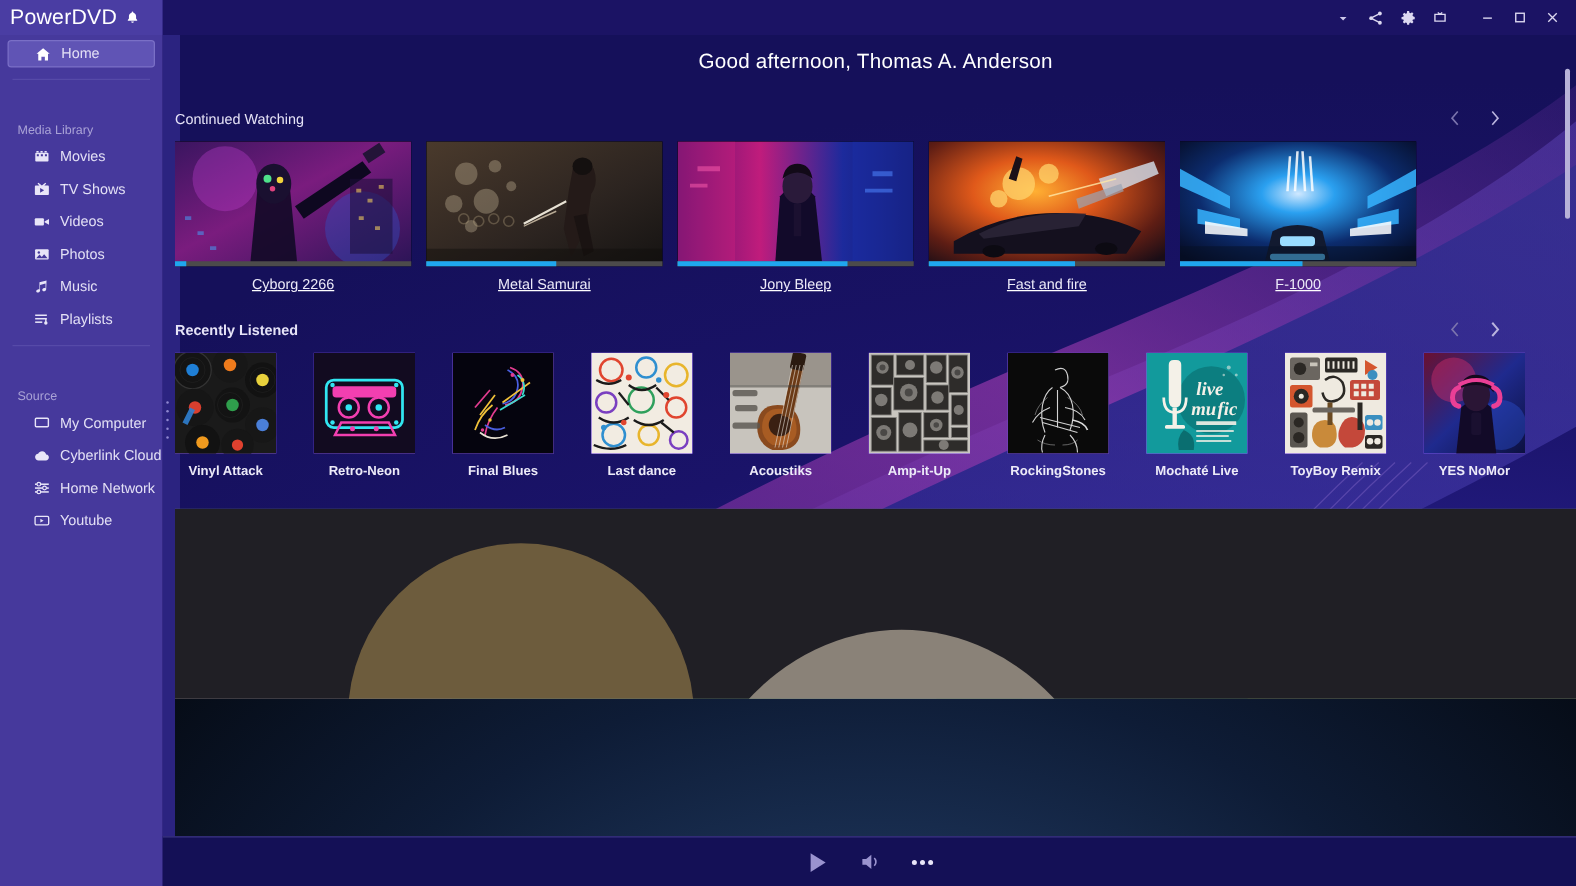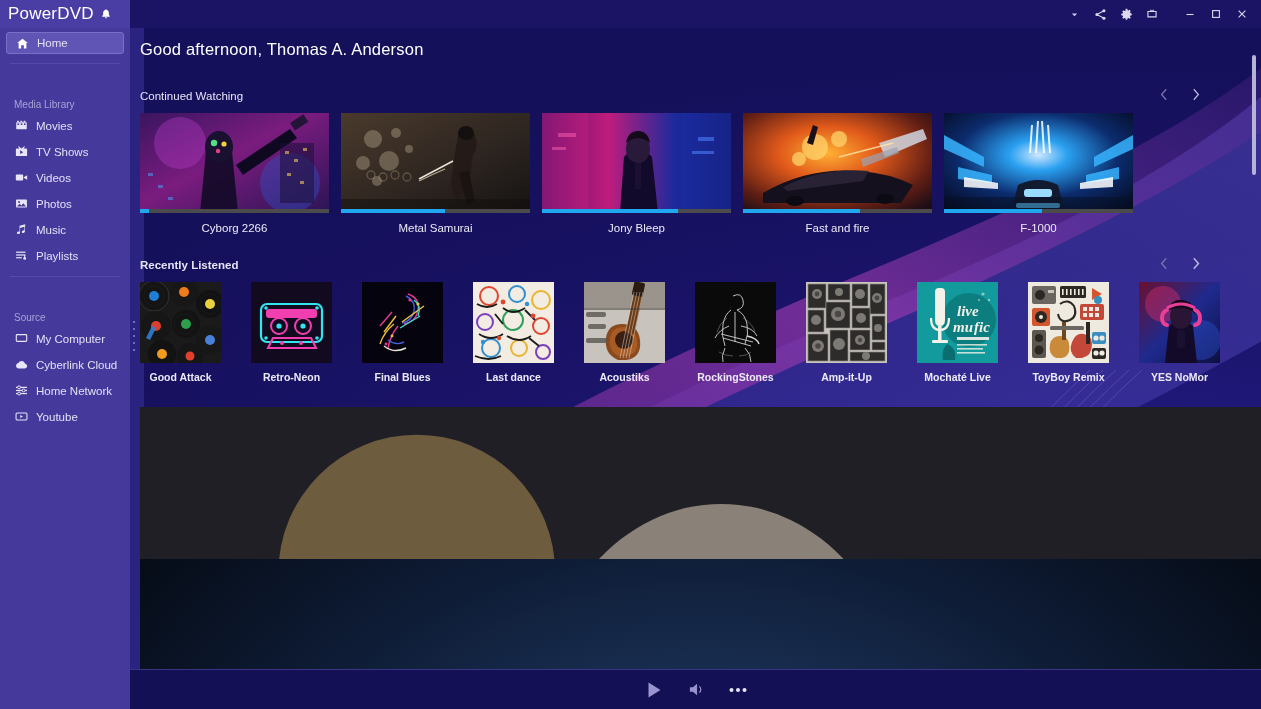--- a/index.html
+++ b/index.html
@@ -22,21 +22,21 @@
   }
   #brandbar {
     height:28px; display:flex; align-items:center; padding-left:8px; gap:6px;
     background:#4a3da3;
   }
   #brand-title { font-size:17px; letter-spacing:.2px; color:#fff; font-weight:400; }
   #bell { width:12px; height:12px; position:relative; display:inline-block; }
   #bell svg { display:block; }
 
   .nav-item {
-    height:23px; margin:0 6px; padding-left:8px;
+    height:23px; margin:0 6px; padding-left:20px;
     display:flex; align-items:center; gap:8px;
     font-size:11.5px; color:#e3e0f5; border-radius:3px;
     cursor:pointer;
   }
   .nav-item.active {
     background:#6054b5;
     border:1px solid #7a6fc6;
     height:22px;
   }
   .nav-icon { width:14px; height:14px; flex:0 0 14px; display:flex; align-items:center; justify-content:center; }
@@ -96,40 +96,40 @@
   .tb-gap { width:12px; }
 
   
   #content {
     position:absolute; top:28px; left:0; right:0; bottom:40px;
     padding:0 0 0 10px;
     z-index:6;
   }
   #greeting {
     font-size:16.5px; color:#fff; font-weight:400;
-    padding:12px 0 0 0; letter-spacing:.2px;
+    padding:12px 0 0 0; letter-spacing:.2px;text-align:center;
   }
   .row-block { margin-top:28px; position:relative; }
   .row-head {
     display:flex; align-items:center; justify-content:space-between;
     padding-right:58px; height:18px;
   }
   .row-title { font-size:11.5px; color:#e6e3f7; }
   .row-arrows { display:flex; gap:18px; position:absolute; right:58px; top:-2px; }
   .arrow {
     width:14px; height:18px; display:flex; align-items:center; justify-content:center;
     color:#b9b3dd; cursor:pointer;
   }
   .arrow.dim { color:#7b74ad; }
   .arrow svg { display:block; }
 
   .rail { display:flex; overflow:hidden; margin-top:8px; }
 
   
-  .card-w { width:201px; flex:0 0 201px; cursor:pointer; }
+  .card-w { width:201px; flex:0 0 201px; cursor:pointer;text-decoration:underline; }
   .card-w .thumb {
     width:189px; height:100px; position:relative; overflow:hidden;
     background:#000;
   }
   .card-w .pbar { position:absolute; left:0; bottom:0; width:100%; height:4px; background:#4c4b4b; }
   .card-w .pbar i { display:block; height:100%; background:#1fa7ef; }
   .card-w .cap {
     width:189px; text-align:center; font-size:11.5px; color:#eceaf8;
     margin-top:9px; white-space:nowrap; overflow:hidden; text-overflow:ellipsis;
   }
@@ -707,21 +707,21 @@
                     <circle cx="50" cy="74" r="4.5" fill="#e0412f"></circle>
                 </g>
                 <g stroke="#2e2e2e" stroke-width=".4" fill="none" opacity=".7">
                   <circle cx="14" cy="14" r="10"></circle>
                     <circle cx="44" cy="42" r="10"></circle>
                     <circle cx="70" cy="22" r="10"></circle>
                 </g>
                 <path d="M6 56 l6-12 4 2 -6 12z" fill="#2f7fd0" opacity=".9"></path>
               </svg>
             </div>
-            <div class="cap rl-cap-center">Good Attack</div>
+            <div class="cap rl-cap-center">Vinyl Attack</div>
           </div>
 
           <div class="card-s">
             <div class="thumb">
               <svg class="art" viewBox="0 0 81 81">
                 <rect width="81" height="81" fill="#120b20"></rect>
                 <rect x="10" y="22" width="61" height="38" rx="6" fill="none" stroke="#31e6f0" stroke-width="2.2"></rect>
                 <rect x="15" y="27" width="51" height="9" rx="3" fill="#f23fb0"></rect>
                 <circle cx="28" cy="44" r="8" fill="none" stroke="#f23fb0" stroke-width="2"></circle>
                 <circle cx="52" cy="44" r="8" fill="none" stroke="#f23fb0" stroke-width="2"></circle>
@@ -830,48 +830,20 @@
                   <rect x="2" y="30" width="20" height="5" rx="2"></rect>
                     <rect x="4" y="42" width="18" height="5" rx="2"></rect>
                   <rect x="2" y="56" width="22" height="5" rx="2"></rect>
                 </g>
                 <g fill="#3c3a36" opacity=".5">
                     <rect x="0" y="26" width="81" height="2"></rect>
                   </g>
               </svg>
             </div>
             <div class="cap rl-cap-center">Acoustiks</div>
-          </div>
-
-          <div class="card-s">
-            <div class="thumb">
-              <svg class="art" viewBox="0 0 81 81">
-                <rect width="81" height="81" fill="#0a0a0a"></rect>
-                <g stroke="#e8e8e8" stroke-width=".9" fill="none" opacity=".9">
-                  <path d="M38 14 q8-4 10 4 q2 8 -6 10"></path>
-                  <path d="M36 28 q-6 4 -8 14 q-2 12 2 22"></path>
-                  <path d="M42 28 q8 4 10 14 q2 10 -2 20"></path>
-                  <path d="M34 44 q-10 4 -14 12"></path>
-                  <path d="M46 44 q12 2 16 10"></path>
-                  <path d="M30 66 q-4 8 -2 14"></path>
-                  <path d="M50 66 q6 6 6 14"></path>
-                  <path d="M26 52 L58 60"></path>
-                    <path d="M28 56 L56 64"></path>
-                  <path d="M40 30 L40 60"></path>
-                </g>
-                <g stroke="#b8b8b8" stroke-width=".6" fill="none" opacity=".7">
-                  <path d="M32 36 q-8 6 -10 14"></path>
-                    <path d="M48 36 q10 6 12 14"></path>
-                  <path d="M24 70 q6 4 14 4"></path>
-                    <path d="M44 74 q8 0 12-4"></path>
-                </g>
-                <path d="M52 54 q10 2 12 8" stroke="#d8d8d8" stroke-width="1.4" fill="none"></path>
-              </svg>
-            </div>
-            <div class="cap rl-cap-center">RockingStones</div>
           </div>
 
           <div class="card-s">
             <div class="thumb">
               <svg class="art" viewBox="0 0 81 81">
                 <rect width="81" height="81" fill="#c9c6c0"></rect>
                 <g fill="#2e2c2a" stroke="#8a8884" stroke-width=".7">
                   <rect x="2" y="2" width="18" height="24"></rect>
                     <rect x="22" y="2" width="22" height="16"></rect>
                   <rect x="46" y="2" width="16" height="22"></rect>
@@ -903,20 +875,48 @@
                 <g fill="#4a4846">
                   <circle cx="11" cy="12" r="2.4"></circle>
                     <circle cx="32" cy="32" r="3.2"></circle>
                     <circle cx="12" cy="64" r="2.8"></circle>
                   <circle cx="71" cy="16" r="2.4"></circle>
                     <circle cx="54" cy="58" r="2.2"></circle>
                 </g>
               </svg>
             </div>
             <div class="cap rl-cap-center">Amp-it-Up</div>
+          </div>
+
+          <div class="card-s">
+            <div class="thumb">
+              <svg class="art" viewBox="0 0 81 81">
+                <rect width="81" height="81" fill="#0a0a0a"></rect>
+                <g stroke="#e8e8e8" stroke-width=".9" fill="none" opacity=".9">
+                  <path d="M38 14 q8-4 10 4 q2 8 -6 10"></path>
+                  <path d="M36 28 q-6 4 -8 14 q-2 12 2 22"></path>
+                  <path d="M42 28 q8 4 10 14 q2 10 -2 20"></path>
+                  <path d="M34 44 q-10 4 -14 12"></path>
+                  <path d="M46 44 q12 2 16 10"></path>
+                  <path d="M30 66 q-4 8 -2 14"></path>
+                  <path d="M50 66 q6 6 6 14"></path>
+                  <path d="M26 52 L58 60"></path>
+                    <path d="M28 56 L56 64"></path>
+                  <path d="M40 30 L40 60"></path>
+                </g>
+                <g stroke="#b8b8b8" stroke-width=".6" fill="none" opacity=".7">
+                  <path d="M32 36 q-8 6 -10 14"></path>
+                    <path d="M48 36 q10 6 12 14"></path>
+                  <path d="M24 70 q6 4 14 4"></path>
+                    <path d="M44 74 q8 0 12-4"></path>
+                </g>
+                <path d="M52 54 q10 2 12 8" stroke="#d8d8d8" stroke-width="1.4" fill="none"></path>
+              </svg>
+            </div>
+            <div class="cap rl-cap-center">RockingStones</div>
           </div>
 
           <div class="card-s">
             <div class="thumb">
               <svg class="art" viewBox="0 0 81 81">
                 <rect width="81" height="81" fill="#129a9c"></rect>
                 <circle cx="52" cy="38" r="27" fill="#0c7e80"></circle>
                 <path d="M24 6 q4 0 4 4 v28 q0 6 -5 6 q-5 0 -5-6 V10 q0-4 4-4z" fill="#f4f1e8"></path>
                 <rect x="21" y="44" width="3.5" height="14" fill="#f4f1e8"></rect>
                 <path d="M14 36 q0 12 9 12 q9 0 9-12" fill="none" stroke="#f4f1e8" stroke-width="2.2"></path>

